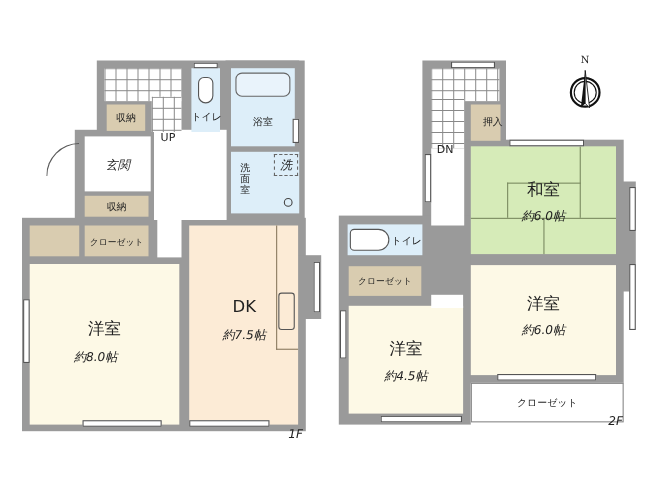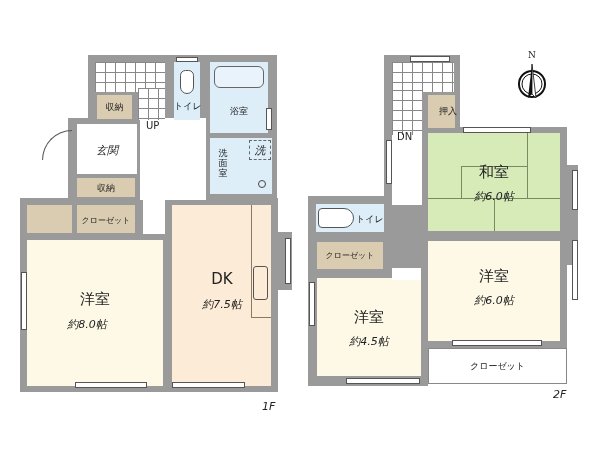--- a/index.html
+++ b/index.html
@@ -73,21 +73,21 @@
   <div class="lbl big" style="left:172px;top:270px;width:100px;">DK</div>
   <div class="lbl mid" style="left:172px;top:297px;width:100px;">約7.5帖</div>
 
   <div class="win" style="left:75px;top:382px;width:72px;height:6px;"></div>
   <div class="win" style="left:172px;top:382px;width:73px;height:6px;"></div>
   <div class="win" style="left:21px;top:272px;width:6px;height:58px;"></div>
   <div class="win" style="left:285px;top:238px;width:6px;height:46px;"></div>
   <div class="win" style="left:176px;top:57px;width:22px;height:5px;"></div>
   <div class="win" style="left:266px;top:108px;width:6px;height:22px;"></div>
 
-  <div class="lbl mid" style="left:262px;top:388px;margin-top:12px;">1F</div>
+  <div class="lbl mid" style="left:262px;top:388px;">1F</div>
 </div>
 
 <div>
   <div class="wall" style="left:384px;top:55px;width:76px;height:160px;"></div>
   <div class="wall" style="left:421px;top:127px;width:146px;height:222px;"></div>
   <div class="wall" style="left:308px;top:196px;width:120px;height:190px;"></div>
   <div class="wall" style="left:560px;top:165px;width:18px;height:100px;"></div>
 
   <div class="room stairs" style="left:392px;top:62px;width:62px;height:30px;"></div>
   <div class="room stairs" style="left:392px;top:90px;width:30px;height:45px;"></div>
@@ -127,21 +127,21 @@
 
   <div class="win" style="left:410px;top:56px;width:40px;height:6px;"></div>
   <div class="win" style="left:463px;top:127px;width:68px;height:6px;"></div>
   <div class="win" style="left:452px;top:340px;width:90px;height:6px;"></div>
   <div class="win" style="left:346px;top:378px;width:74px;height:6px;"></div>
   <div class="win" style="left:386px;top:140px;width:6px;height:44px;"></div>
   <div class="win" style="left:572px;top:170px;width:6px;height:40px;"></div>
   <div class="win" style="left:572px;top:240px;width:6px;height:60px;"></div>
   <div class="win" style="left:309px;top:282px;width:6px;height:44px;"></div>
 
-  <div class="lbl mid" style="left:553px;top:388px;">2F</div>
+  <div class="lbl mid" style="left:553px;top:376px;">2F</div>
 </div>
 
 <div class="abs" style="left:512px;top:50px;width:40px;height:56px;">
   <div class="lbl small" style="left:14px;top:0px;width:12px;font-family:'DejaVu Serif',serif;">N</div>
   <svg style="position:absolute;left:5px;top:12px;" width="30" height="40" viewBox="0 0 30 40">
     <circle cx="15" cy="22" r="13" fill="none" stroke="#111" stroke-width="2"></circle>
     <circle cx="15" cy="22" r="10" fill="none" stroke="#111" stroke-width="1"></circle>
     <polygon points="15,2 11,36 15,32" fill="#111"></polygon>
     <polygon points="15,2 19,36 15,32" fill="#fff" stroke="#111" stroke-width="0.8"></polygon>
   </svg>

